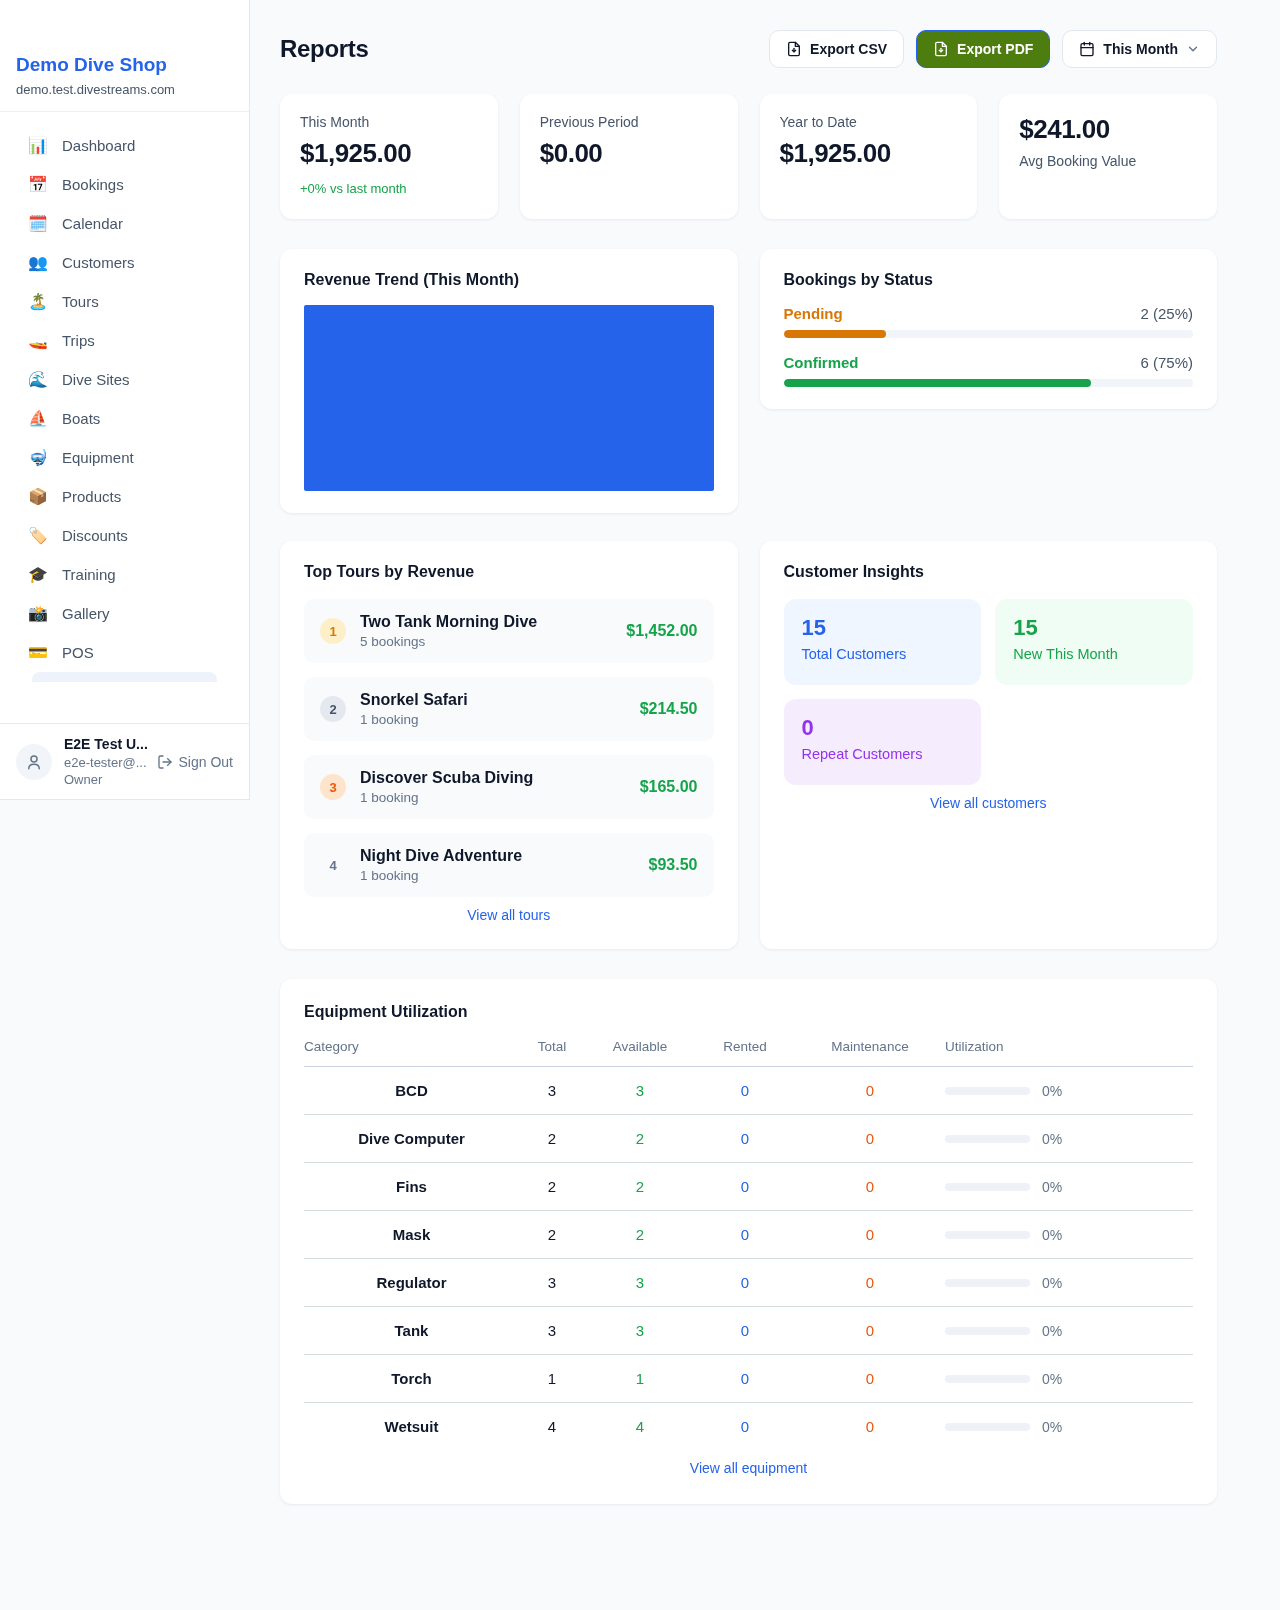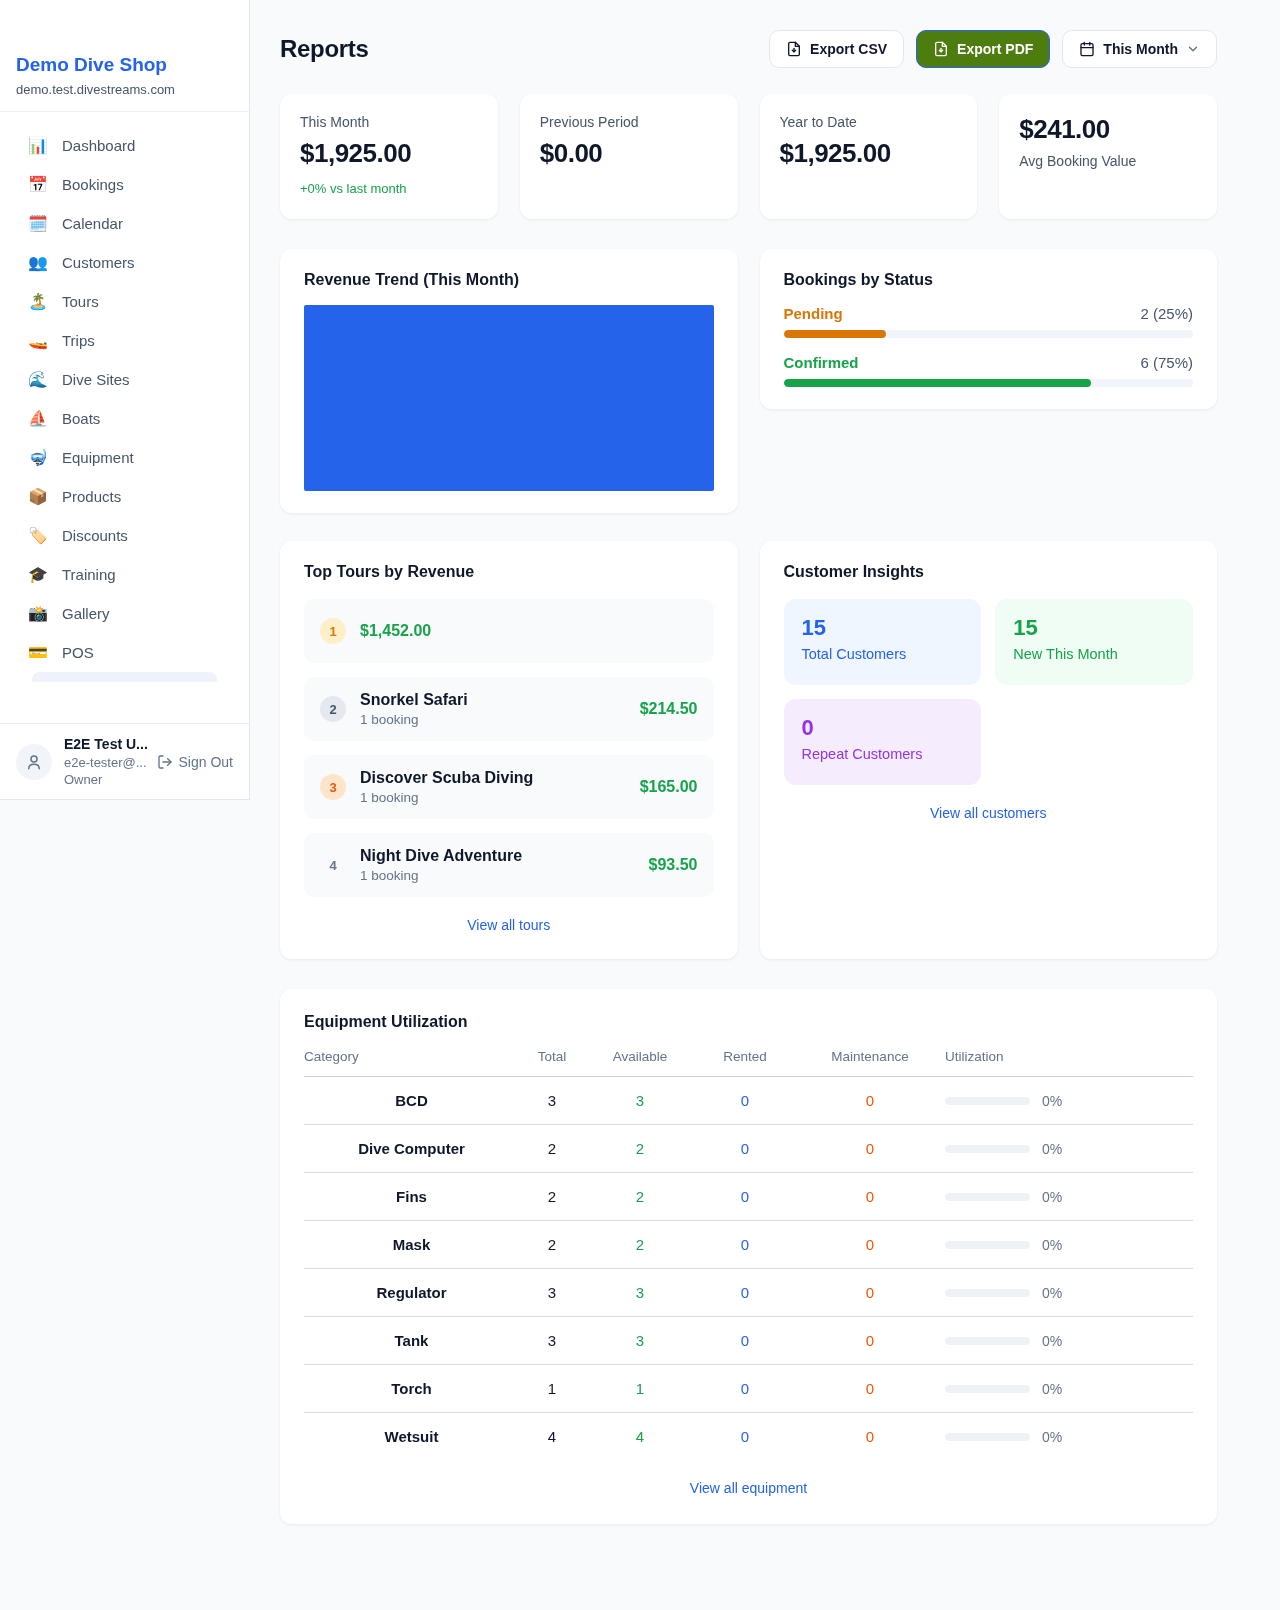--- a/index.html
+++ b/index.html
@@ -71,21 +71,21 @@
   .rank-badge { width:26px; height:26px; border-radius:50%; display:flex; align-items:center; justify-content:center;
                 font-size:13px; font-weight:700; flex:0 0 26px; }
   .rank-1 { background:#fdf0c9; color:#d97706; }
   .rank-2 { background:#e5e9ef; color:#475569; }
   .rank-3 { background:#fde4cb; color:#ea580c; }
   .rank-4 { background:transparent; color:#64748b; }
   .tour-info { flex:1; min-width:0; }
   .tour-name { font-size:16px; font-weight:700; }
   .tour-bookings { font-size:13.5px; color:#64748b; margin-top:3px; }
   .tour-revenue { font-size:16px; font-weight:700; color:#16a34a; white-space:nowrap; }
-  .view-link { display:block; margin:20px auto 4px; text-align:center; color:#2563eb; font-size:14px;
+  .view-link { display:block; margin:10px auto 4px; text-align:center; color:#2563eb; font-size:14px;
                background:none; border:none; cursor:pointer; font-family:inherit; }
 
   .tiles-grid { margin-top:18px; display:grid; grid-template-columns:1fr 1fr; gap:14px; }
   .tile { border-radius:12px; padding:16px 18px; height:86px; }
   .tile-value { font-size:22px; font-weight:800; }
   .tile-label { font-size:14.5px; margin-top:5px; }
   .tile-blue   { background:#eff6ff; } .tile-blue   .tile-value,.tile-blue   .tile-label { color:#2563eb; }
   .tile-green  { background:#f0fdf4; } .tile-green  .tile-value,.tile-green  .tile-label { color:#16a34a; }
   .tile-purple { background:#f5ecfd; } .tile-purple .tile-value,.tile-purple .tile-label { color:#9333ea; }
   .tile-orange { background:#fbe3c6; } .tile-orange .tile-value,.tile-orange .tile-label { color:#ea580c; }
@@ -285,20 +285,21 @@
       </div>
     </div>
   </div>
 
   <div class="row-3">
     <div class="card panel">
       <div class="panel-title">Top Tours by Revenue</div>
       <div class="tour-list">
         <div class="tour-row">
           <span class="rank-badge rank-1">1</span>
+          <span class="tour-info"><span class="tour-name">Two Tank Morning Dive</span><span class="tour-bookings" style="display:block">5 bookings</span></span>
           <span class="tour-revenue">$1,452.00</span>
         </div>
         <div class="tour-row">
           <span class="rank-badge rank-2">2</span>
           <span class="tour-info"><span class="tour-name">Snorkel Safari</span><span class="tour-bookings" style="display:block">1 booking</span></span>
           <span class="tour-revenue">$214.50</span>
         </div>
         <div class="tour-row">
           <span class="rank-badge rank-3">3</span>
           <span class="tour-info"><span class="tour-name">Discover Scuba Diving</span><span class="tour-bookings" style="display:block">1 booking</span></span>

